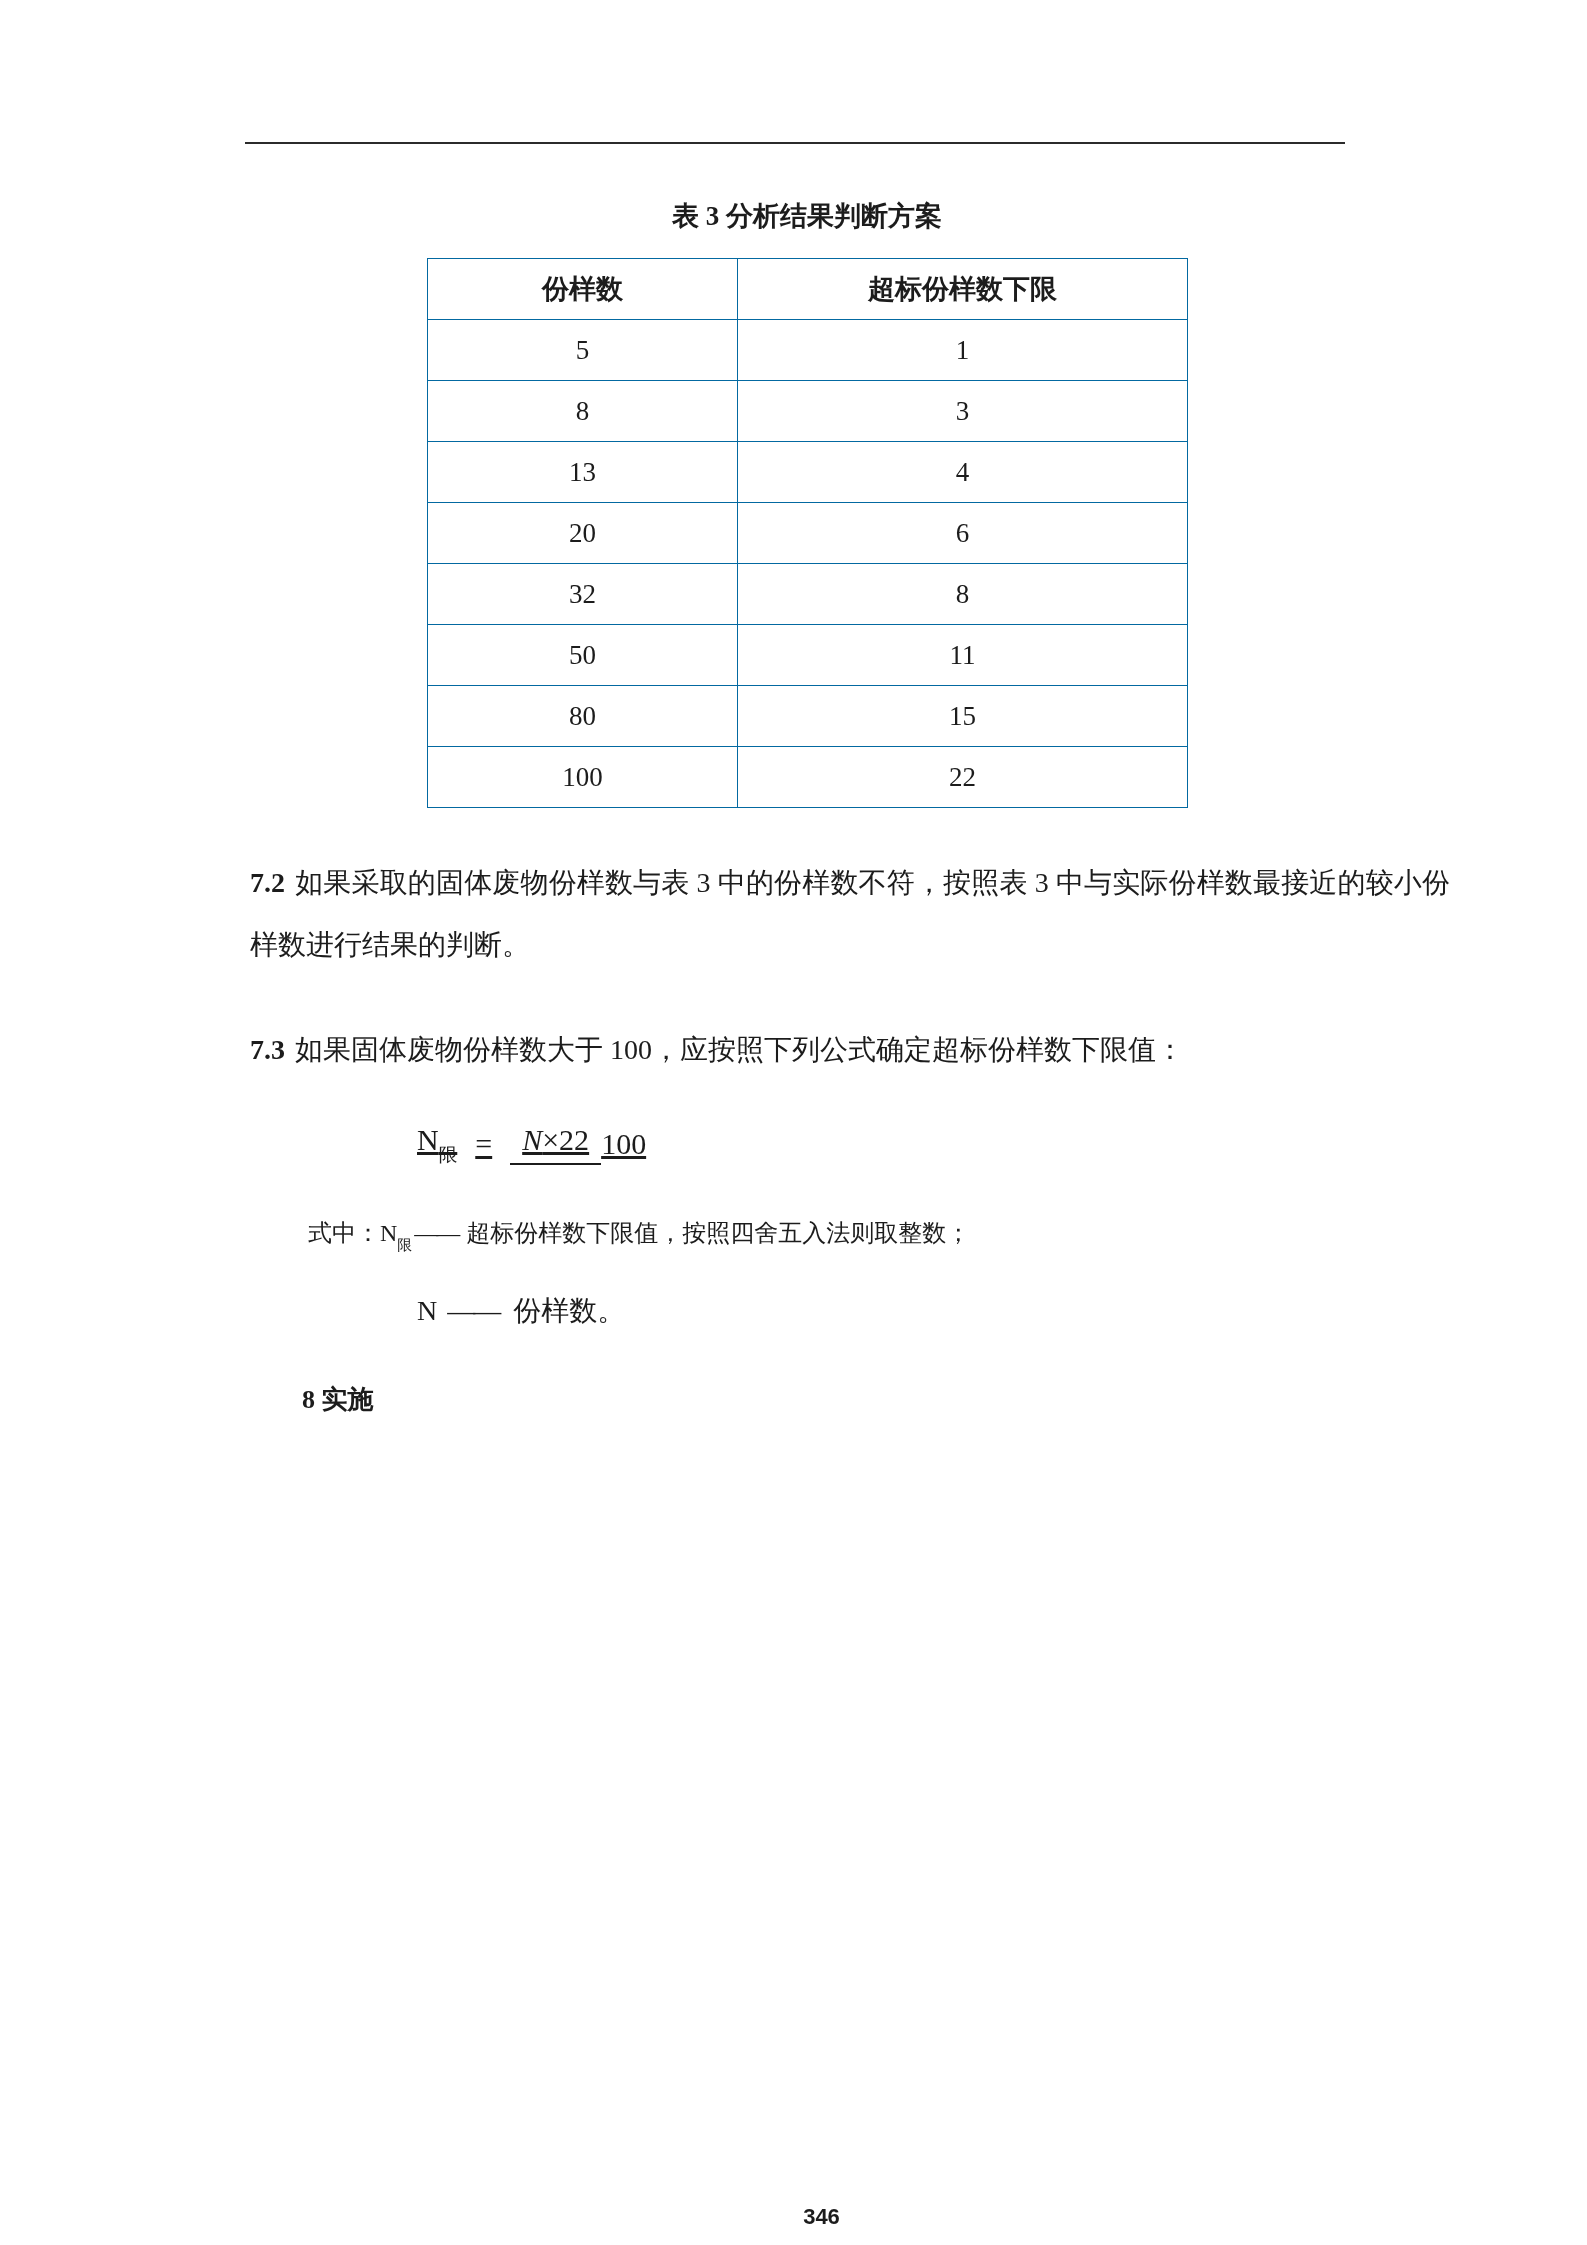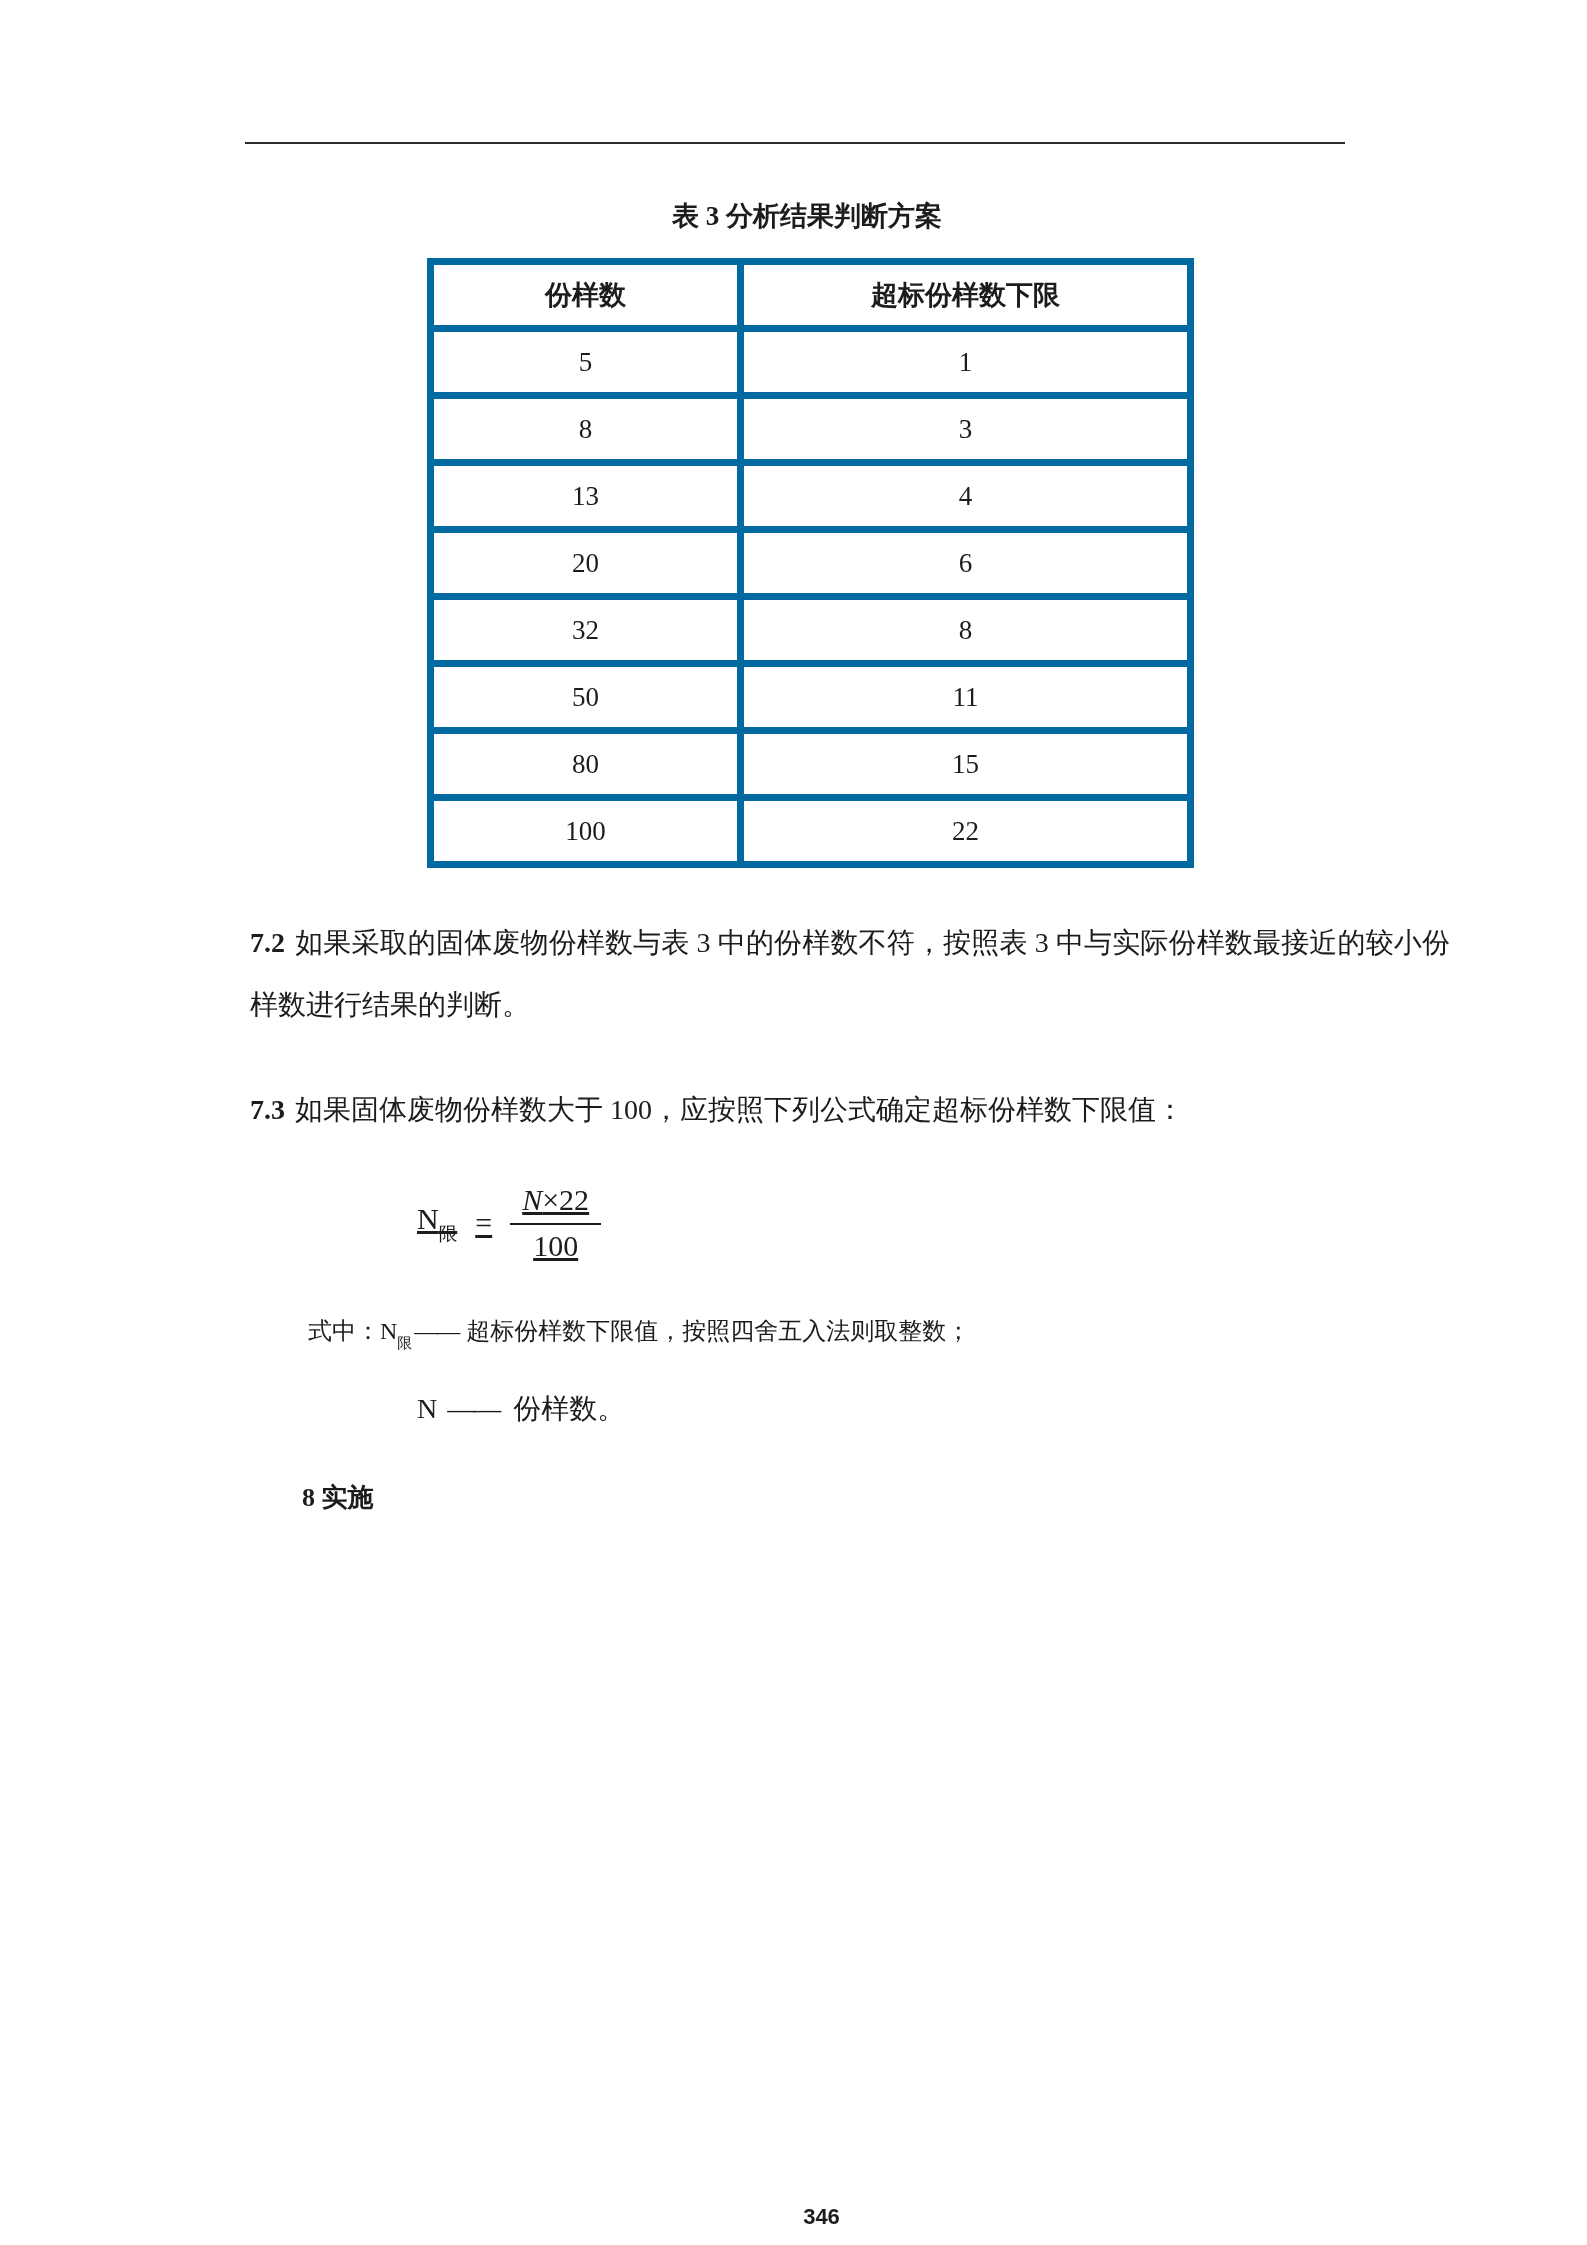--- a/index.html
+++ b/index.html
@@ -32,21 +32,21 @@
     font-size: 27px;
     font-weight: bold;
   }
   table.results {
     border-collapse: collapse;
     margin: 24px 0 0 427px;
     table-layout: fixed;
     width: 760px;
   }
   table.results th, table.results td {
-    border: 7px solid #0369a1;
+    border: 1px solid #0369a1;
     height: 60px;
     text-align: center;
     vertical-align: middle;
     font-size: 27px;
     padding: 0;
   }
   table.results th { font-weight: bold; }
   table.results col.c1 { width: 310px; }
   table.results col.c2 { width: 450px; }
   .clause {
@@ -66,21 +66,21 @@
     text-decoration: underline;
   }
   .formula .lhs sub {
     font-size: 0.62em;
     position: relative;
     top: 4px;
   }
   .formula .eq { margin: 0 4px; }
   .frac {
     display: inline-flex;
-    flex-direction: column;
+    flex-direction: row;
     text-align: center;
   }
   .frac .num {
     border-bottom: 2px solid #1c1c1c;
     padding: 0 12px 6px 12px;
   }
   .frac .num i { font-style: italic; }
   .frac .den { padding-top: 4px; }
   .where-line {
     margin: 52px 0 0 308px;

